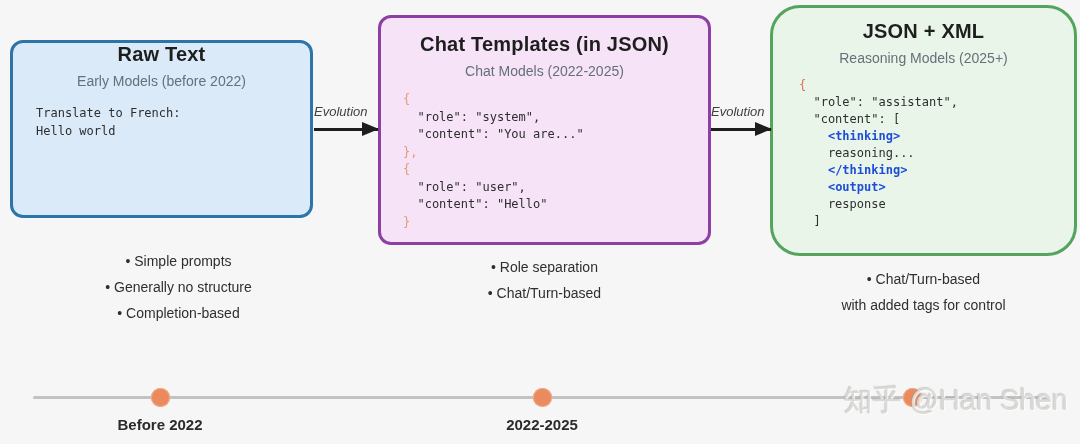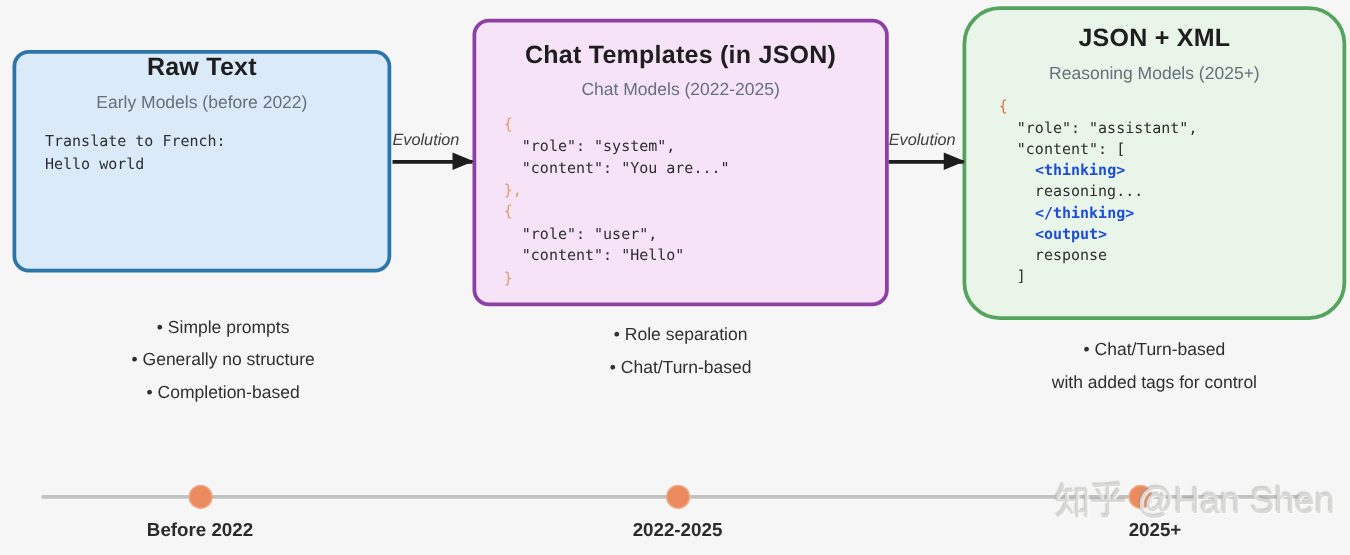--- a/index.html
+++ b/index.html
@@ -214,17 +214,16 @@
       <div class="arrow-head"></div>
     </div>
   </div>
 
   <div class="timeline-line" style="background: rgb(194, 194, 194);"></div>
   <div class="timeline-dot dot-1" style="background: rgb(234, 138, 94);"></div>
   <div class="timeline-dot dot-2" style="background: rgb(234, 138, 94);"></div>
   <div class="timeline-dot dot-3" style="background: rgb(234, 138, 94);"></div>
   <div class="timeline-label tl-label-1">Before 2022</div>
   <div class="timeline-label tl-label-2">2022-2025</div>
-  <div class="timeline-label tl-label-3">2025+</div>
 
   <div class="watermark">知乎 @Han Shen</div>
 
 </div>
 
 </body></html>

